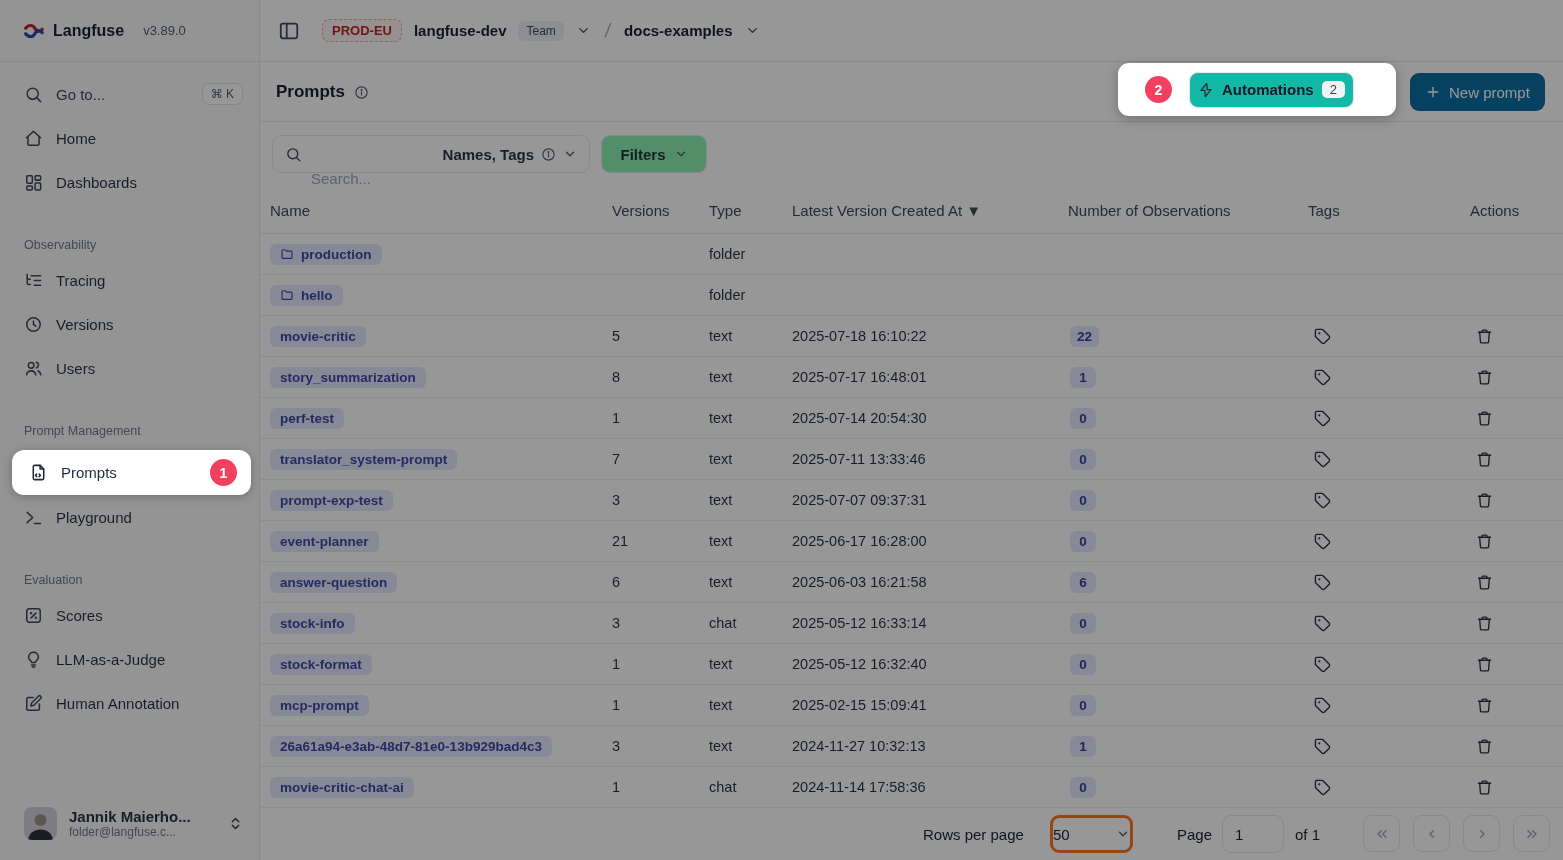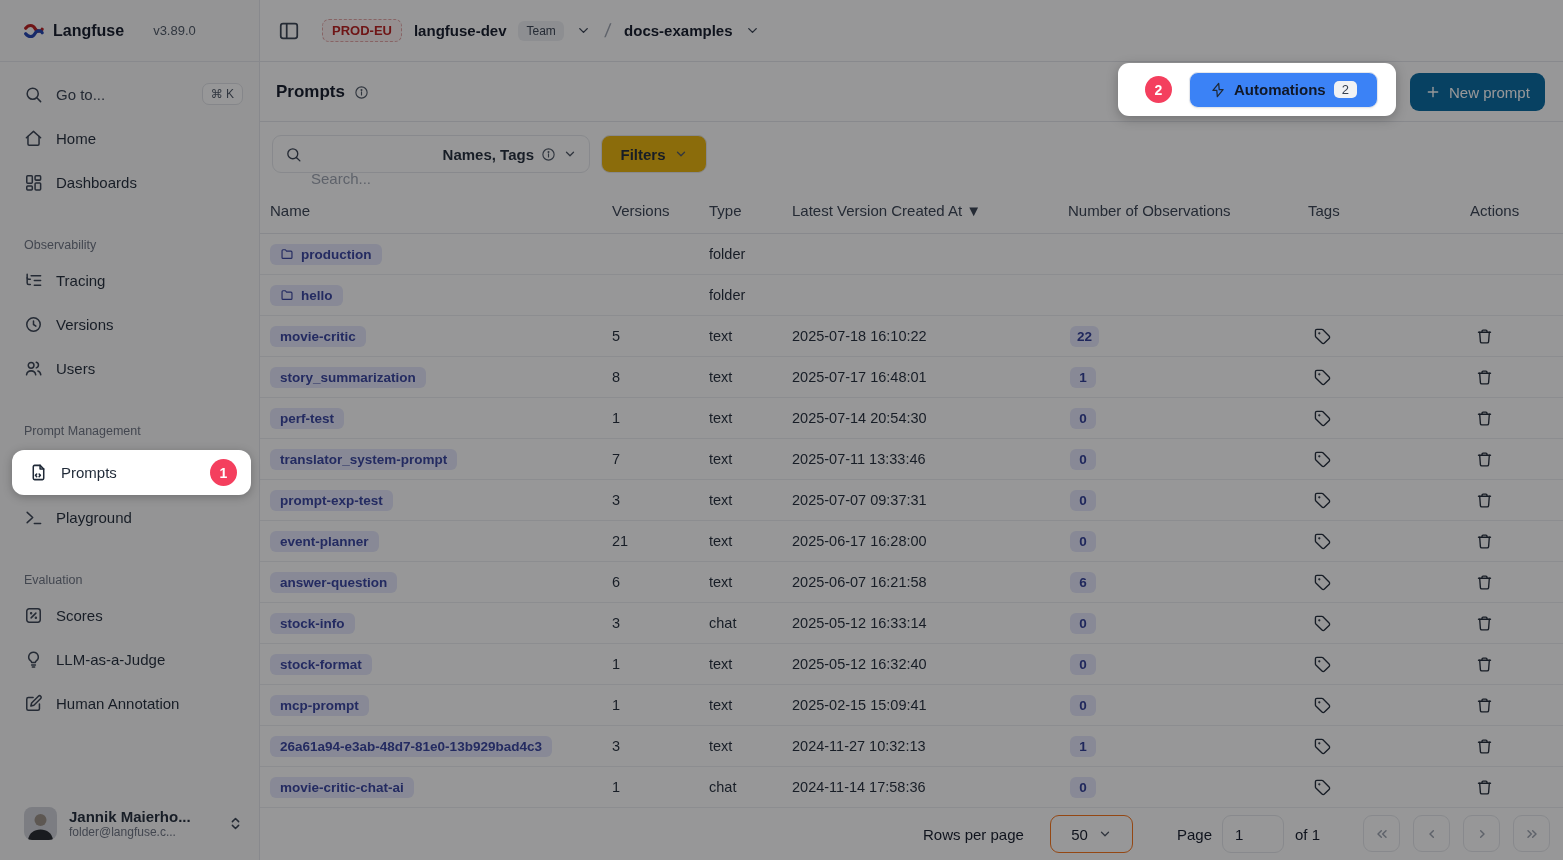--- a/index.html
+++ b/index.html
@@ -4,21 +4,21 @@
 <style>
   * { margin:0; padding:0; box-sizing:border-box; }
   html,body { width:1563px; height:860px; overflow:hidden; }
   body { font-family:"Liberation Sans","DejaVu Sans",sans-serif; background:#ffffff; color:#1f2937; position:relative; }
   .app { position:absolute; inset:0; }
 
   
   .sidebar { position:absolute; left:0; top:0; width:260px; height:860px; background:#fafafa; border-right:1px solid #e5e7eb; }
   .brand { height:62px; display:flex; align-items:center; padding-left:22px; gap:9px; border-bottom:1px solid #e5e7eb; }
   .brand-name { font-size:16px; font-weight:700; color:#111827; }
-  .brand-version { font-size:13px; color:#4b5563; margin-left:20px; }
+  .brand-version { font-size:13px; color:#4b5563; margin-left:10px; }
   .side-item { height:44px; display:flex; align-items:center; padding:0 16px 0 24px; gap:13px; font-size:15px; color:#1f2937; cursor:pointer; }
   .side-item .icn { width:19px; height:19px; flex:0 0 19px; color:#374151; }
   .side-item.goto { margin-top:10px; color:#374151; }
   .kbd { margin-left:auto; font-size:12px; color:#4b5563; border:1px solid #e0e2e6; background:#fff; border-radius:7px; padding:3px 8px; }
   .section-label { margin-top:24px; height:30px; line-height:34px; padding-left:24px; font-size:12.5px; color:#6b7280; }
   .spotlight-prompts { position:relative; z-index:60; margin:6px 8px 0 12px; height:45px; background:#ffffff; border-radius:12px; box-shadow:0 2px 10px rgba(0,0,0,0.25); display:flex; align-items:center; padding:0 14px 0 17px; gap:13px; font-size:15px; cursor:pointer; }
   .step-badge { width:27px; height:27px; border-radius:50%; background:#f43f5e; color:#fff; font-size:14px; font-weight:700; display:flex; align-items:center; justify-content:center; }
   .spotlight-prompts .step-badge { margin-left:auto; }
   .user-block { position:absolute; left:0; bottom:20px; width:100%; display:flex; align-items:center; padding:0 16px 0 24px; gap:12px; cursor:pointer; }
   .avatar { width:33px; height:33px; border-radius:8px; overflow:hidden; flex:0 0 33px; }
@@ -35,54 +35,54 @@
   .org-name,.proj-name { font-size:15px; font-weight:600; color:#111827; cursor:pointer; }
   .team-badge { font-size:12px; color:#374151; background:#eef0f3; border-radius:6px; padding:3px 8px; }
   .crumb-chev { width:15px; height:15px; color:#374151; cursor:pointer; }
   .crumb-slash { font-size:19px; color:#9ca3af; margin:0 2px; transform:skewX(-8deg); }
 
   .page-header { position:absolute; left:0; top:62px; right:0; height:60px; border-bottom:1px solid #e5e7eb; }
   .page-title-wrap { position:absolute; left:16px; top:0; height:60px; display:flex; align-items:center; gap:9px; }
   .page-title { font-size:17px; font-weight:700; color:#111827; }
   .info-icn { width:15px; height:15px; color:#4b5563; }
   .spotlight-automations { position:absolute; left:858px; top:1px; width:278px; height:53px; background:#ffffff; border-radius:11px; box-shadow:0 3px 12px rgba(0,0,0,0.25); z-index:60; display:flex; align-items:center; padding-left:27px; gap:17px; }
-  .automations-btn { height:36px; background:#3b82f6; border:1px solid #e5e7eb; border-radius:9px; box-shadow:0 1px 2px rgba(0,0,0,0.05); display:flex; align-items:center; padding:0 20px; gap:8px; font-size:15px; font-weight:600; color:#111827; cursor:pointer; }
+  .automations-btn { height:36px; background:#14b8a6; border:1px solid #e5e7eb; border-radius:9px; box-shadow:0 1px 2px rgba(0,0,0,0.05); display:flex; align-items:center; padding:0 8px; gap:8px; font-size:15px; font-weight:600; color:#111827; cursor:pointer; }
   .automations-btn .icn { width:16px; height:16px; color:#1f2937; }
   .count-pill { font-size:13px; font-weight:400; color:#374151; background:#f1f2f4; border-radius:5px; padding:1px 8px; }
   .new-prompt-btn { position:absolute; left:1150px; top:11px; height:38px; background:#0369a1; color:#fff; border:none; border-radius:9px; display:flex; align-items:center; padding:0 15px; gap:8px; font-size:15px; font-weight:500; cursor:pointer; font-family:inherit; }
   .new-prompt-btn .icn { width:16px; height:16px; }
 
   .toolbar { position:absolute; left:0; top:122px; right:0; height:66px; }
   .search-box { position:absolute; left:12px; top:13px; width:318px; height:38px; border:1px solid #e5e7eb; border-radius:9px; display:flex; align-items:center; padding:0 12px 0 12px; gap:9px; background:#fff; }
   .search-box .icn { width:17px; height:17px; color:#374151; }
   .search-input { border:none; outline:none; flex:1; min-width:0; font-size:15px; color:#111827; font-family:inherit; background:transparent;margin-top:48px; }
   .search-input::placeholder { color:#9ca3af; }
   .scope-select { display:flex; align-items:center; gap:7px; font-size:15px; font-weight:600; color:#1f2937; cursor:pointer; white-space:nowrap; }
   .scope-select .chev { width:14px; height:14px; color:#4b5563; }
-  .filters-btn { position:absolute; left:341px; top:13px; height:38px; width:106px; border:1px solid #e5e7eb; background:#eab308; border-radius:9px; display:flex; align-items:center; justify-content:center; gap:8px; font-size:15px; font-weight:600; color:#1f2937; cursor:pointer; font-family:inherit; }
+  .filters-btn { position:absolute; left:341px; top:13px; height:38px; width:106px; border:1px solid #e5e7eb; background:#86efac; border-radius:9px; display:flex; align-items:center; justify-content:center; gap:8px; font-size:15px; font-weight:600; color:#1f2937; cursor:pointer; font-family:inherit; }
   .filters-btn .chev { width:14px; height:14px; color:#4b5563; }
 
   
   .table { position:absolute; left:0; top:188px; right:0; }
   .tgrid { display:grid; grid-template-columns:342px 97px 83px 276px 240px 162px 1fr; align-items:center; padding-left:10px; }
   .thead { height:46px; border-bottom:1px solid #e5e7eb; font-size:15px; font-weight:500; color:#374151; }
   .trow { height:41px; border-bottom:1px solid #eceef1; font-size:14.5px; color:#1f2937; cursor:pointer; }
   .name-pill { display:inline-flex; align-items:center; gap:7px; background:#e4e7fb; color:#35419f; font-weight:700; font-size:13.5px; border-radius:6px; padding:3px 10px; max-width:330px; white-space:nowrap; }
   .name-pill .icn { width:14px; height:14px; flex:0 0 14px; }
   .trow:not(.folder) .folder-icn { display:none; }
   .obs-pill { display:inline-flex; align-items:center; justify-content:center; min-width:26px; background:#e4e7fb; color:#2d3a96; font-weight:700; font-size:13.5px; border-radius:6px; padding:3px 7px; }
   .cell-obs { text-align:left; padding-left:2px; }
   .icon-btn { background:none; border:none; width:28px; height:28px; display:flex; align-items:center; justify-content:center; color:#1f2937; cursor:pointer; }
   .icon-btn .icn { width:17px; height:17px; }
   .folder .icon-btn { visibility:hidden; }
 
   
   .tfooter { position:absolute; left:0; top:808px; right:0; height:52px; background:#fff; display:flex; align-items:center; font-size:15px; color:#111827; }
   .rpp-label { position:absolute; left:663px; }
-  .rpp-select { position:absolute; left:790px; top:7px; width:83px; height:38px; border:1px solid #f97316; border-radius:9px; display:flex; align-items:center; justify-content:center; gap:10px; cursor:pointer; }
+  .rpp-select { position:absolute; left:790px; top:7px; width:83px; height:38px; border:3px solid #f97316; border-radius:9px; display:flex; align-items:center; justify-content:space-between; gap:10px; cursor:pointer; }
   .rpp-select .chev { width:14px; height:14px; color:#4b5563; }
   .page-label { position:absolute; left:917px; }
   .page-input { position:absolute; left:962px; top:7px; width:62px; height:38px; border:1px solid #e5e7eb; border-radius:9px; padding:0 12px; font-size:15px; color:#111827; font-family:inherit; outline:none; }
   .page-total { position:absolute; left:1035px; }
   .nav-btn { position:absolute; top:7px; width:37px; height:37px; border:1px solid #e5e7eb; background:#fff; border-radius:9px; display:flex; align-items:center; justify-content:center; color:#9ca3af; cursor:pointer; }
   .nav-btn .icn { width:16px; height:16px; }
   .nav-first { left:1103px; } .nav-prev { left:1153px; } .nav-next { left:1203px; } .nav-last { left:1253px; }
 
   
   .dim { position:absolute; inset:0; background:rgba(13,13,16,0.43); z-index:50; pointer-events:none; }
@@ -654,21 +654,21 @@
 
   <div class="tgrid trow">
     <span>
       <span class="name-pill">
 
         <span>answer-question</span>
       </span>
     </span>
     <span>6</span>
     <span>text</span>
-    <span>2025-06-07 16:21:58</span>
+    <span>2025-06-03 16:21:58</span>
     <span class="cell-obs">
       <span class="obs-pill">6</span>
     </span>
     <span>
       <button class="icon-btn">
                 <span class="icn">
                   <svg viewBox="0 0 24 24" fill="none" stroke="currentColor" stroke-width="1.9" stroke-linejoin="round">
                     <path d="M12.6 2.6A2 2 0 0 0 11.2 2H4a2 2 0 0 0-2 2v7.2a2 2 0 0 0 .6 1.4l8.7 8.7a2.4 2.4 0 0 0 3.4 0l6.6-6.6a2.4 2.4 0 0 0 0-3.4l-8.7-8.7z"></path>
                     <circle cx="7.5" cy="7.5" r="0.6" fill="currentColor"></circle>
                   </svg>

